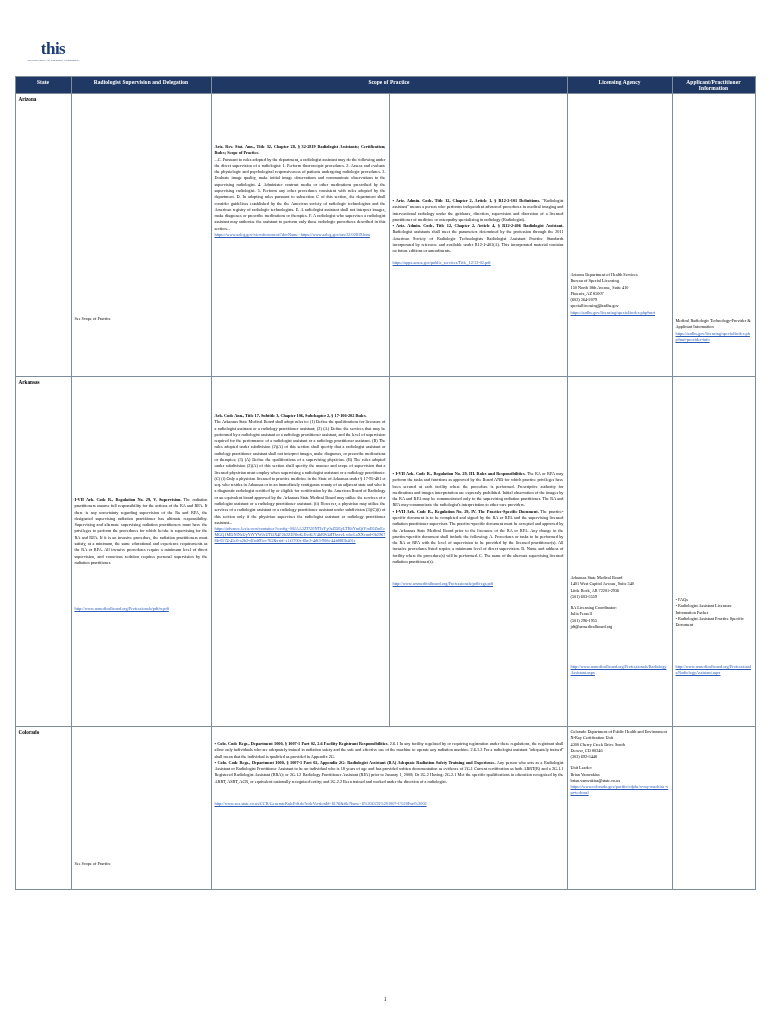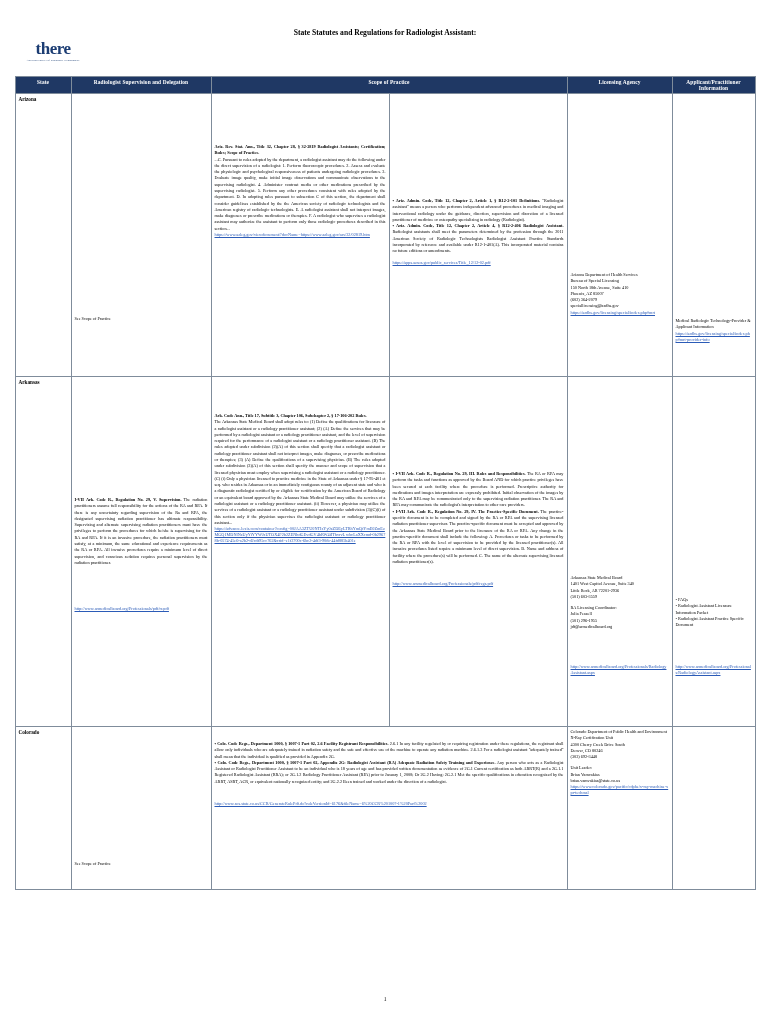--- a/index.html
+++ b/index.html
@@ -156,26 +156,25 @@
     color: #000;
   }
 </style>
 </head>
 <body>
 
 <div class="page">
 
   <div class="doc-header">
     <div class="logo">
-      <span class="logo-mark">there</span>
+      <span class="logo-mark">this</span>
       <span class="swoosh"></span>
       <div class="logo-sub">American Society of Radiologic Technologists</div>
     </div>
     <div class="title-block">
-      <div class="t1">State Statutes and Regulations for Radiologist Assistant:</div>
     </div>
   </div>
 
   <table class="statutes">
     <colgroup>
       <col class="c-state">
       <col class="c-super">
       <col class="c-scope1">
       <col class="c-scope2">
       <col class="c-lic">

